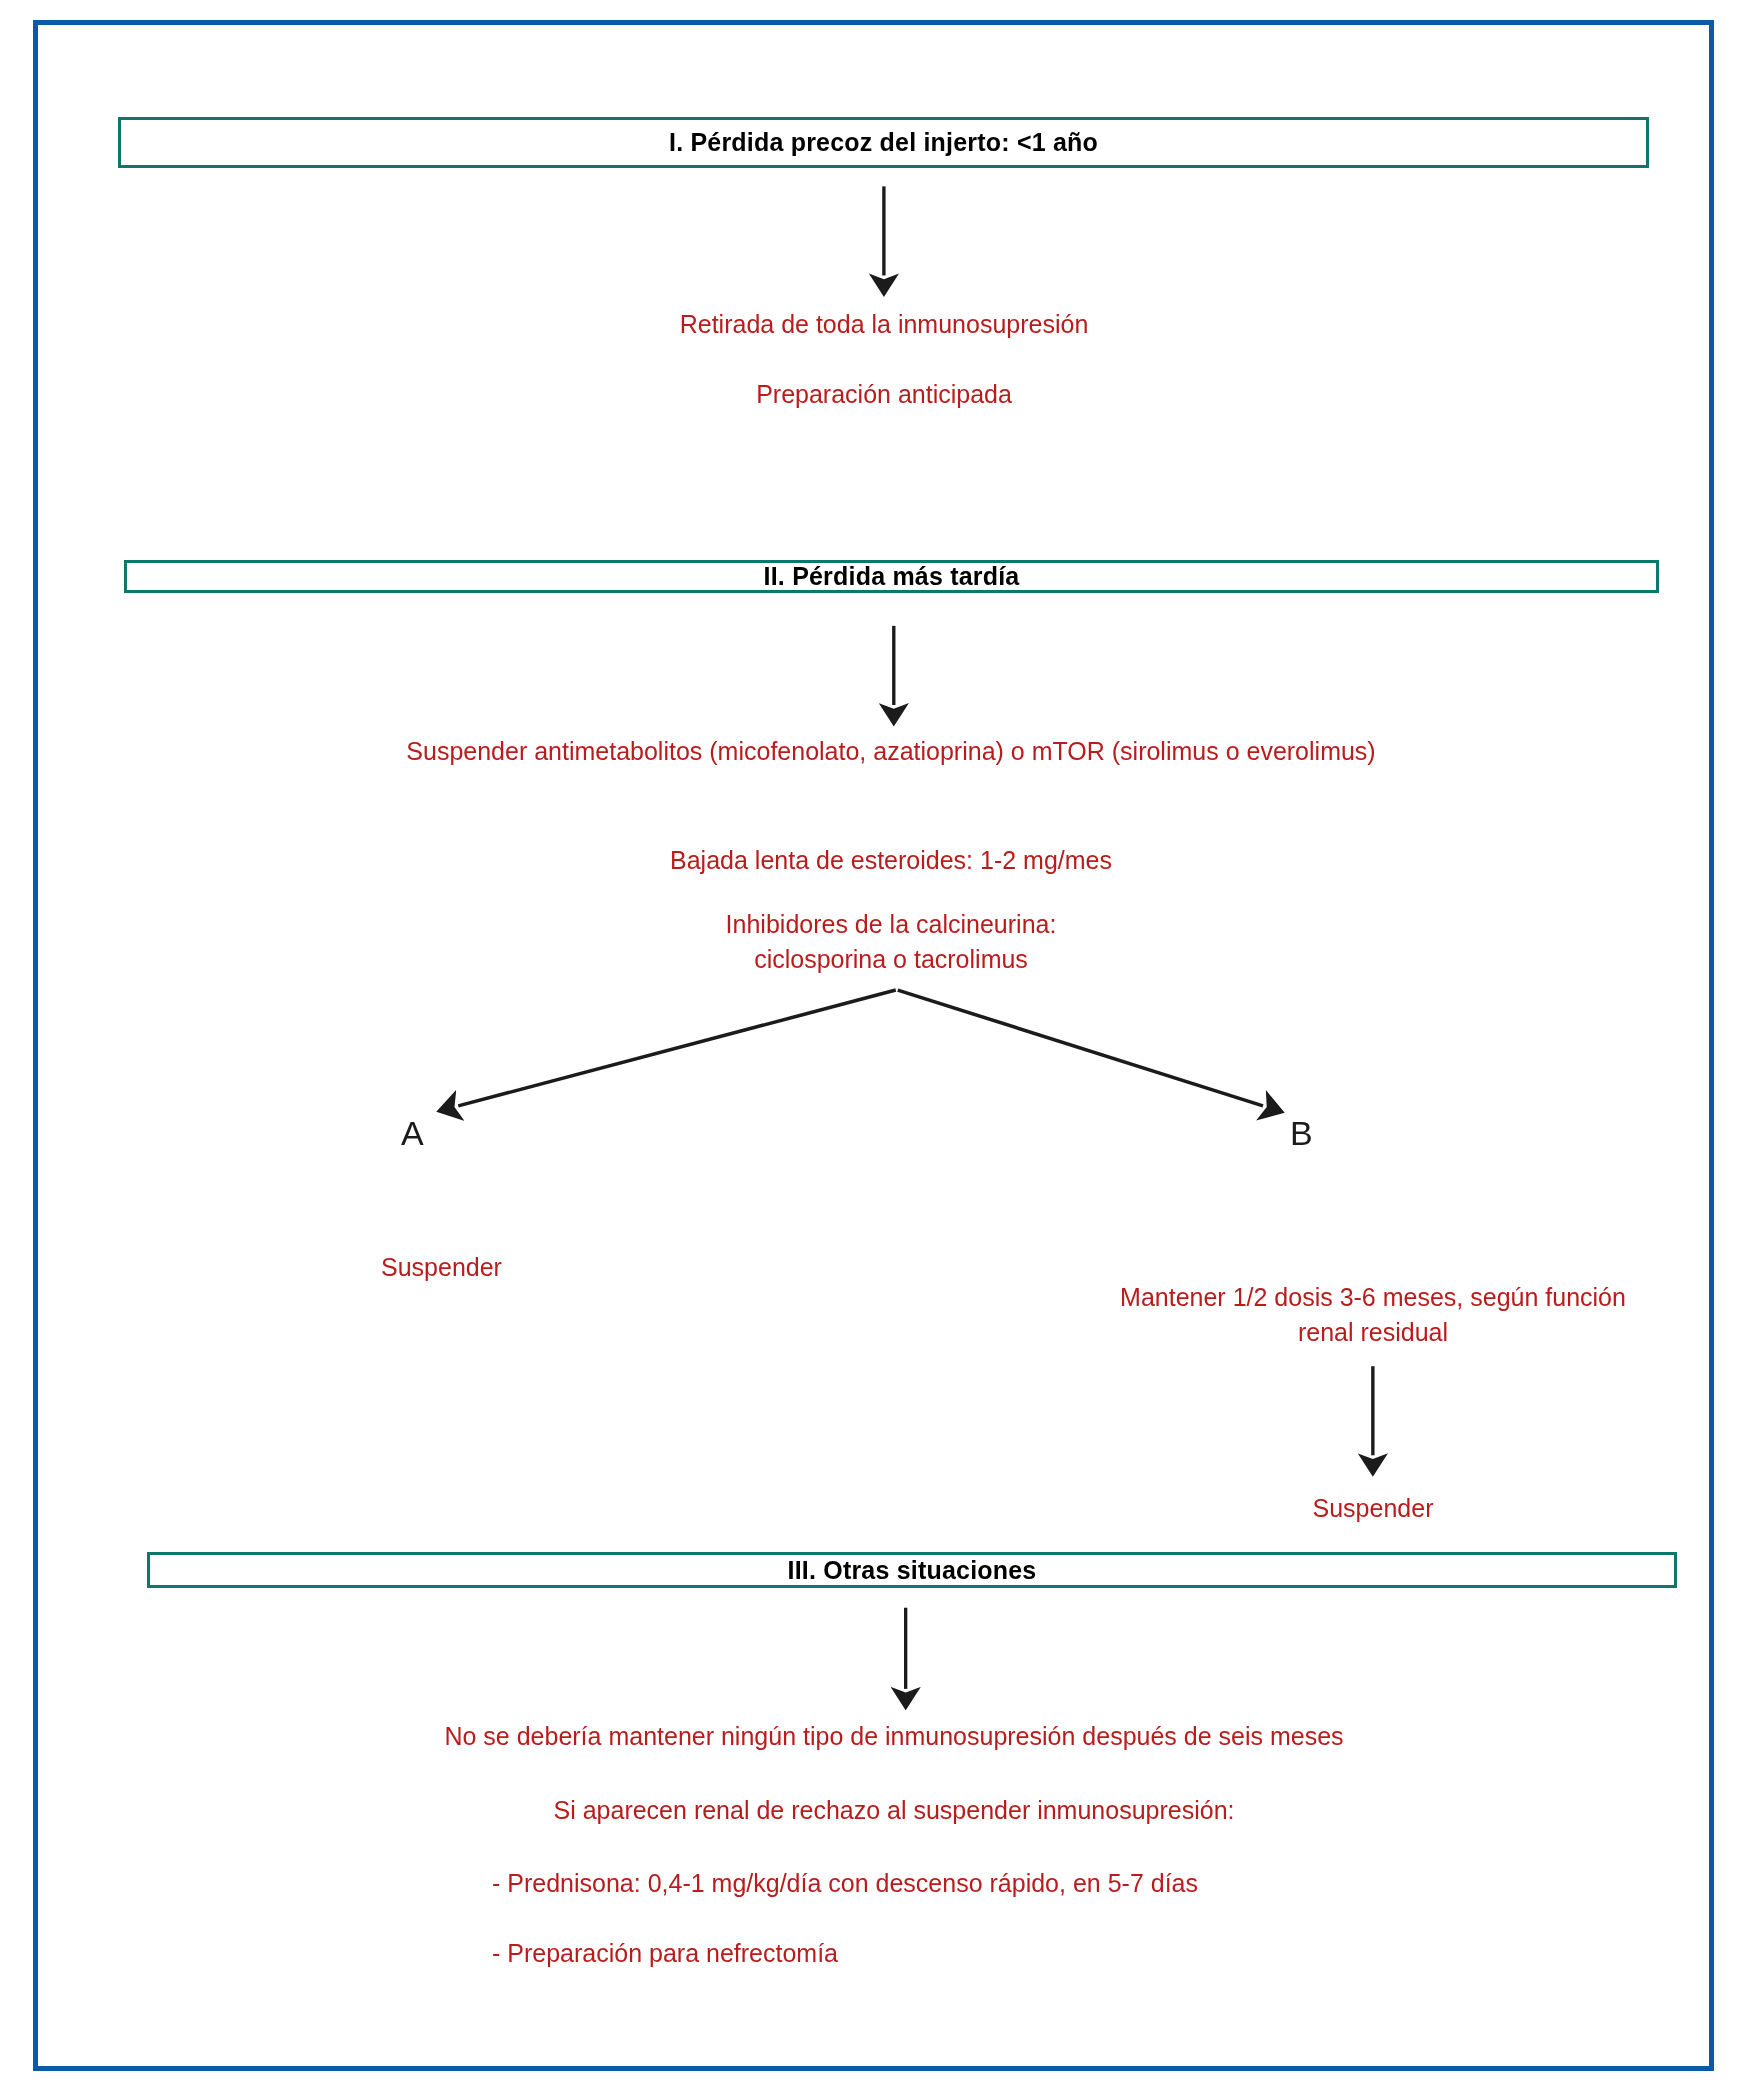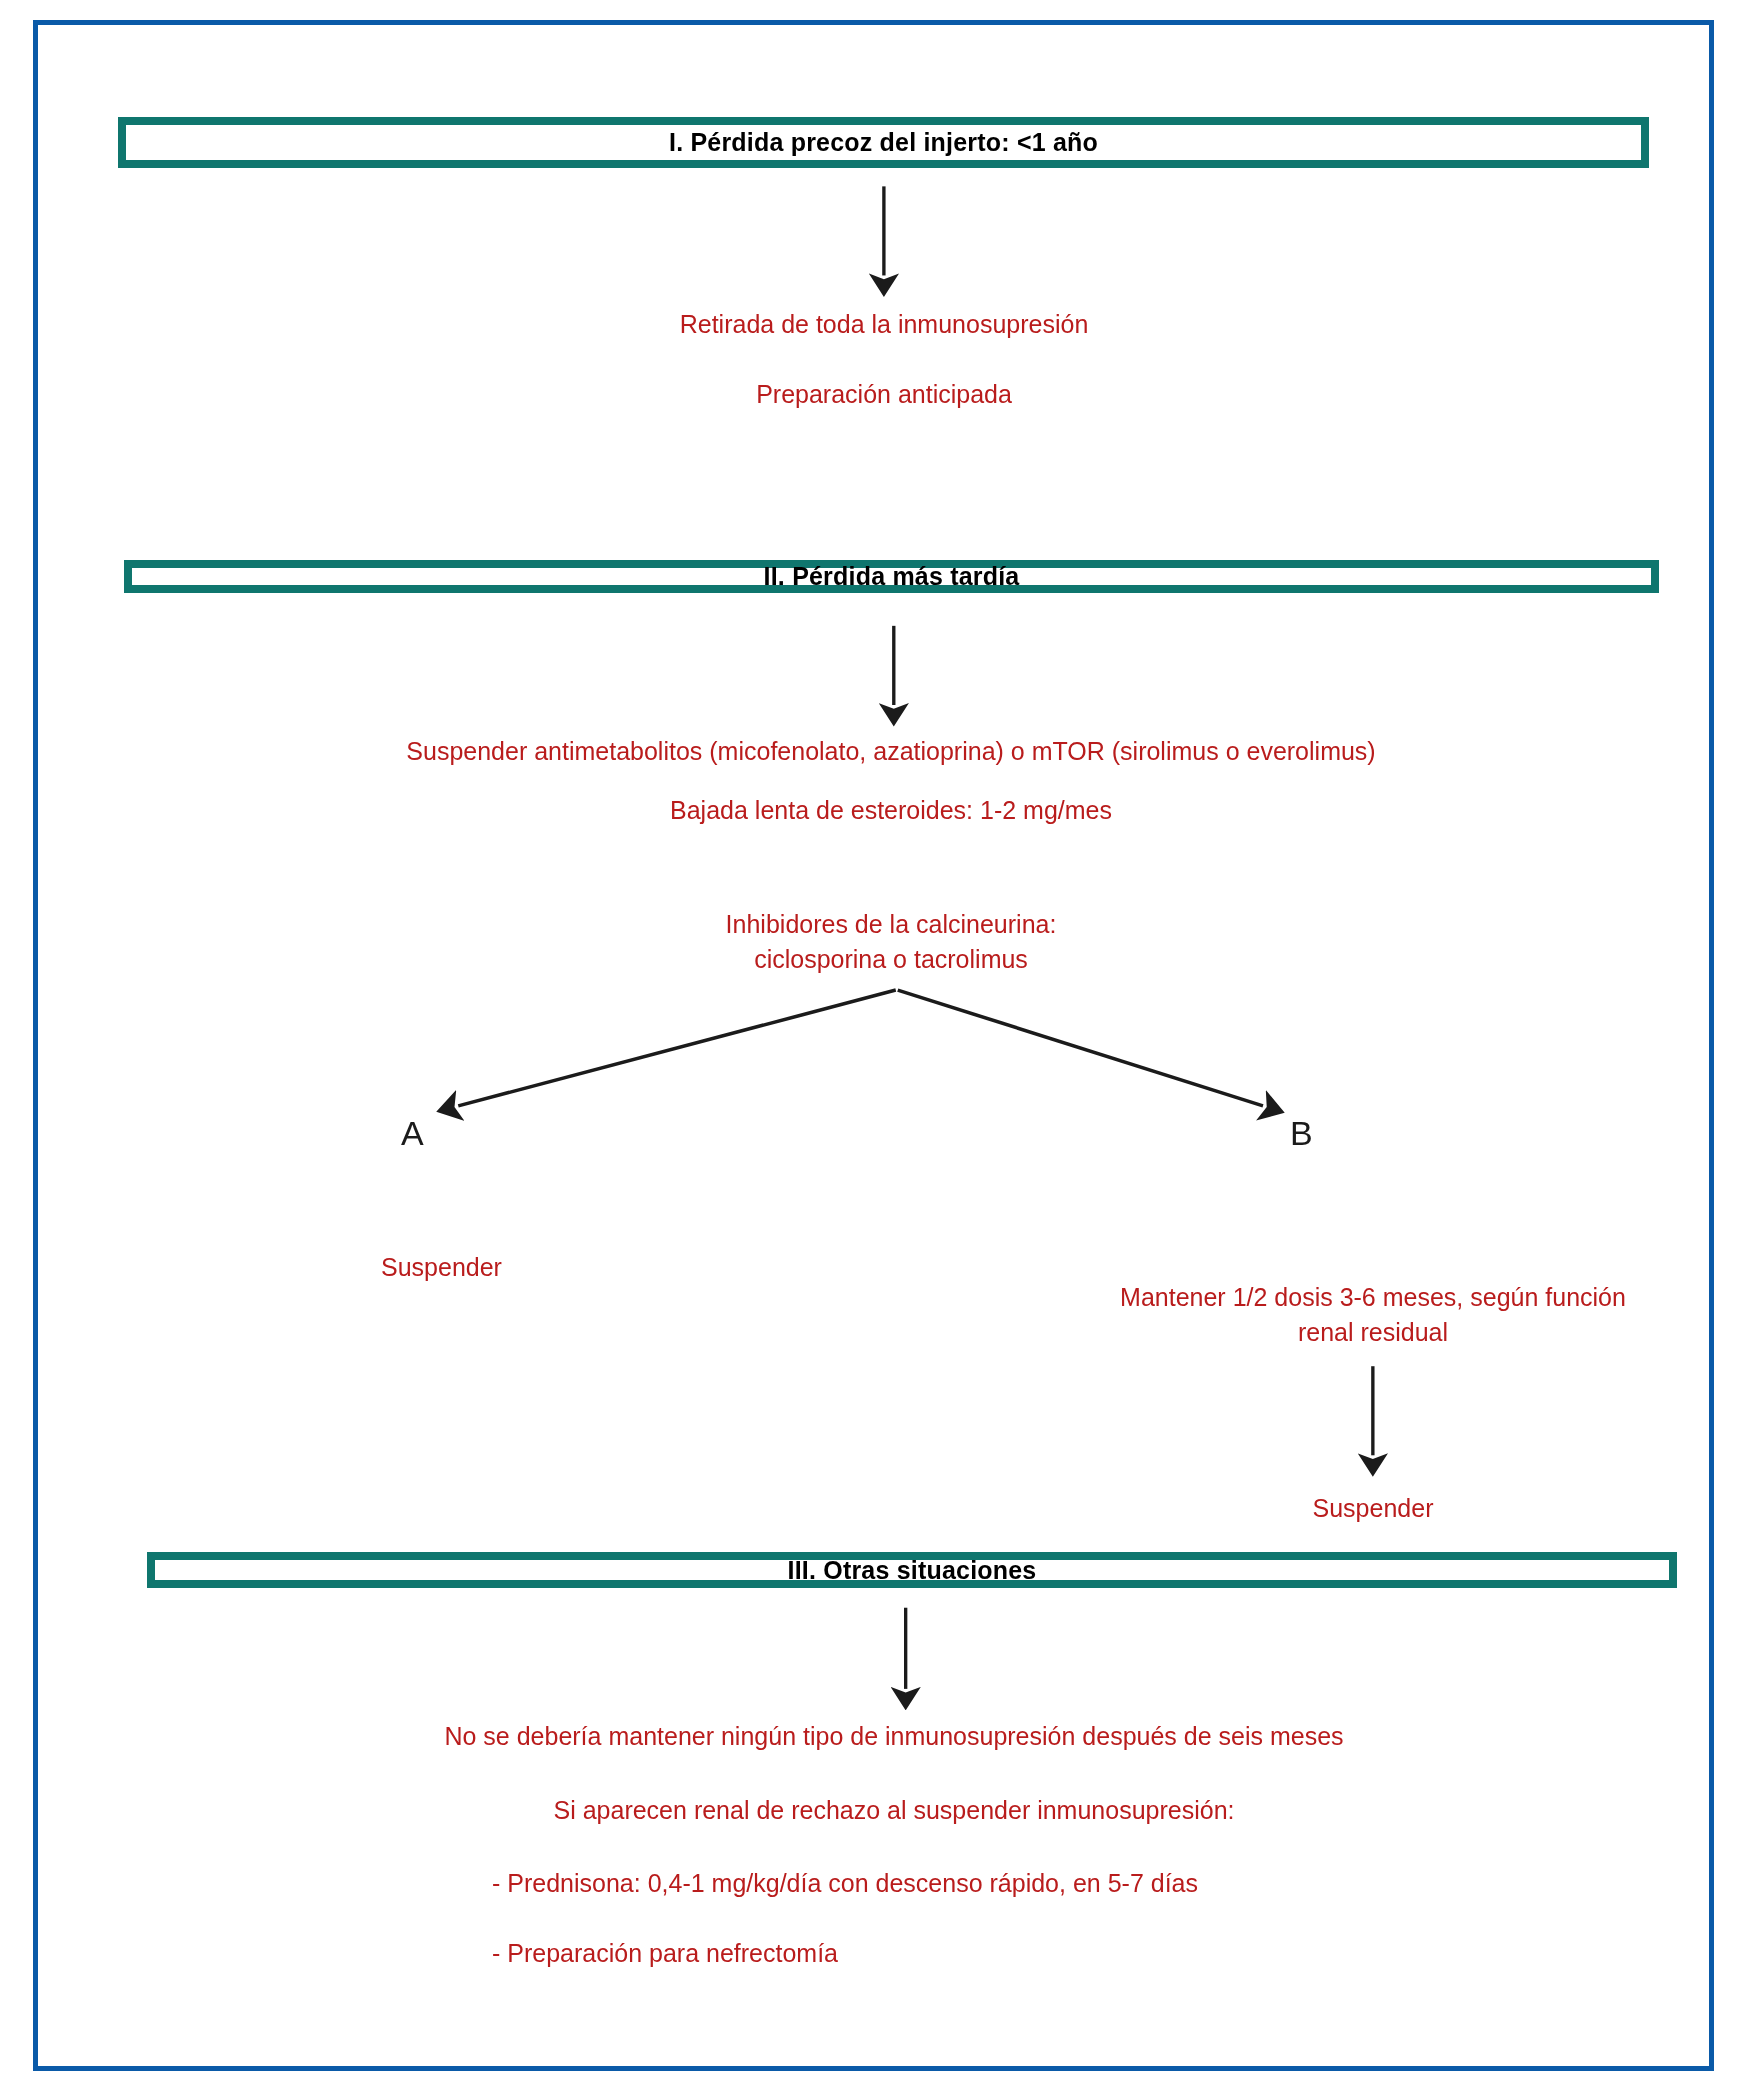--- a/index.html
+++ b/index.html
@@ -25,21 +25,21 @@
     width: 1681px;
     height: 2051px;
     border: 5px solid #0a5aa8;
     box-sizing: border-box;
     background: #ffffff;
   }
   
   .section-box {
     position: absolute;
     box-sizing: border-box;
-    border: 8px solid #0f766e;
+    border: 3px solid #0f766e;
     background: #ffffff;
     display: flex;
     align-items: center;
     justify-content: center;
   }
   .section-box .label {
     font-weight: bold;
     font-size: 25px;
     color: #000000;
     letter-spacing: 0.2px;
@@ -87,21 +87,21 @@
   </div>
 
   <div class="flow-text center" style="left:884px; top:308px;">Retirada de toda la inmunosupresión</div>
   <div class="flow-text center" style="left:884px; top:378px;">Preparación anticipada</div>
 
   <div class="section-box" id="box-II">
     <span class="label">II. Pérdida más tardía</span>
   </div>
 
   <div class="flow-text center" style="left:891px; top:735px;">Suspender antimetabolitos (micofenolato, azatioprina) o mTOR (sirolimus o everolimus)</div>
-  <div class="flow-text center" style="left:891px; top:794px;">Bajada lenta de esteroides: 1-2 mg/mes</div>
+  <div class="flow-text center" style="left:891px; top:844px;">Bajada lenta de esteroides: 1-2 mg/mes</div>
 
   <div class="flow-text center" style="left:891px; top:908px;">Inhibidores de la calcineurina:</div>
   <div class="flow-text center" style="left:891px; top:943px;">ciclosporina o tacrolimus</div>
 
   <div class="branch-letter" style="left:401px; top:1114px;">A</div>
   <div class="branch-letter" style="left:1290px; top:1114px;">B</div>
 
   <div class="flow-text" style="left:381px; top:1251px;">Suspender</div>
 
   <div class="flow-text center" style="left:1373px; top:1281px;">Mantener 1/2 dosis 3-6 meses, según función</div>

